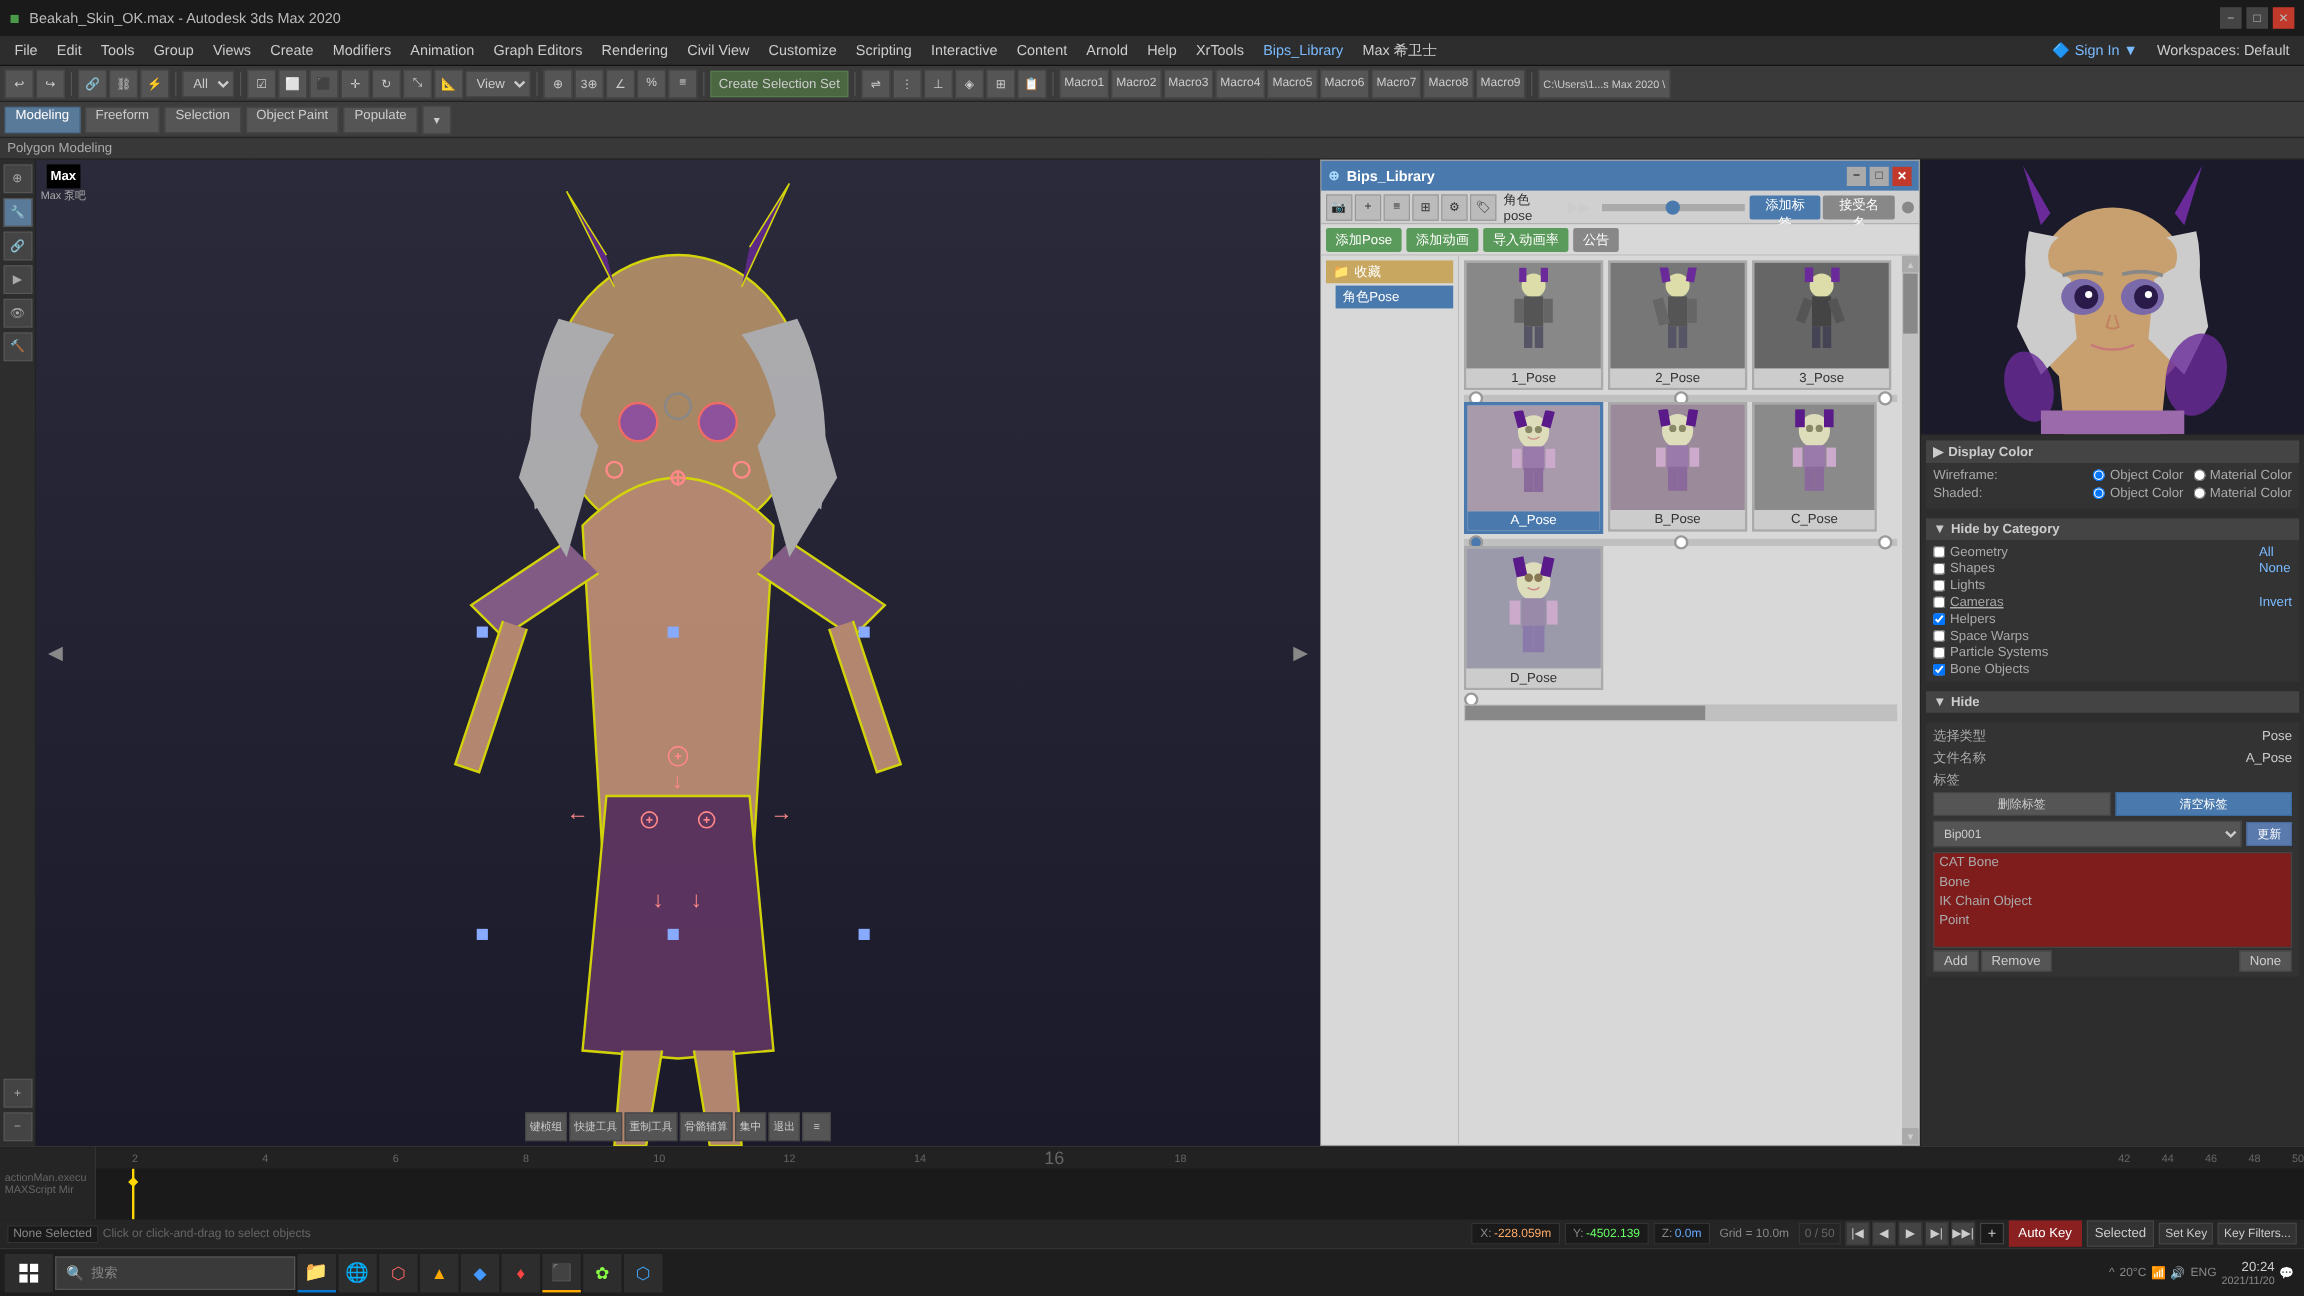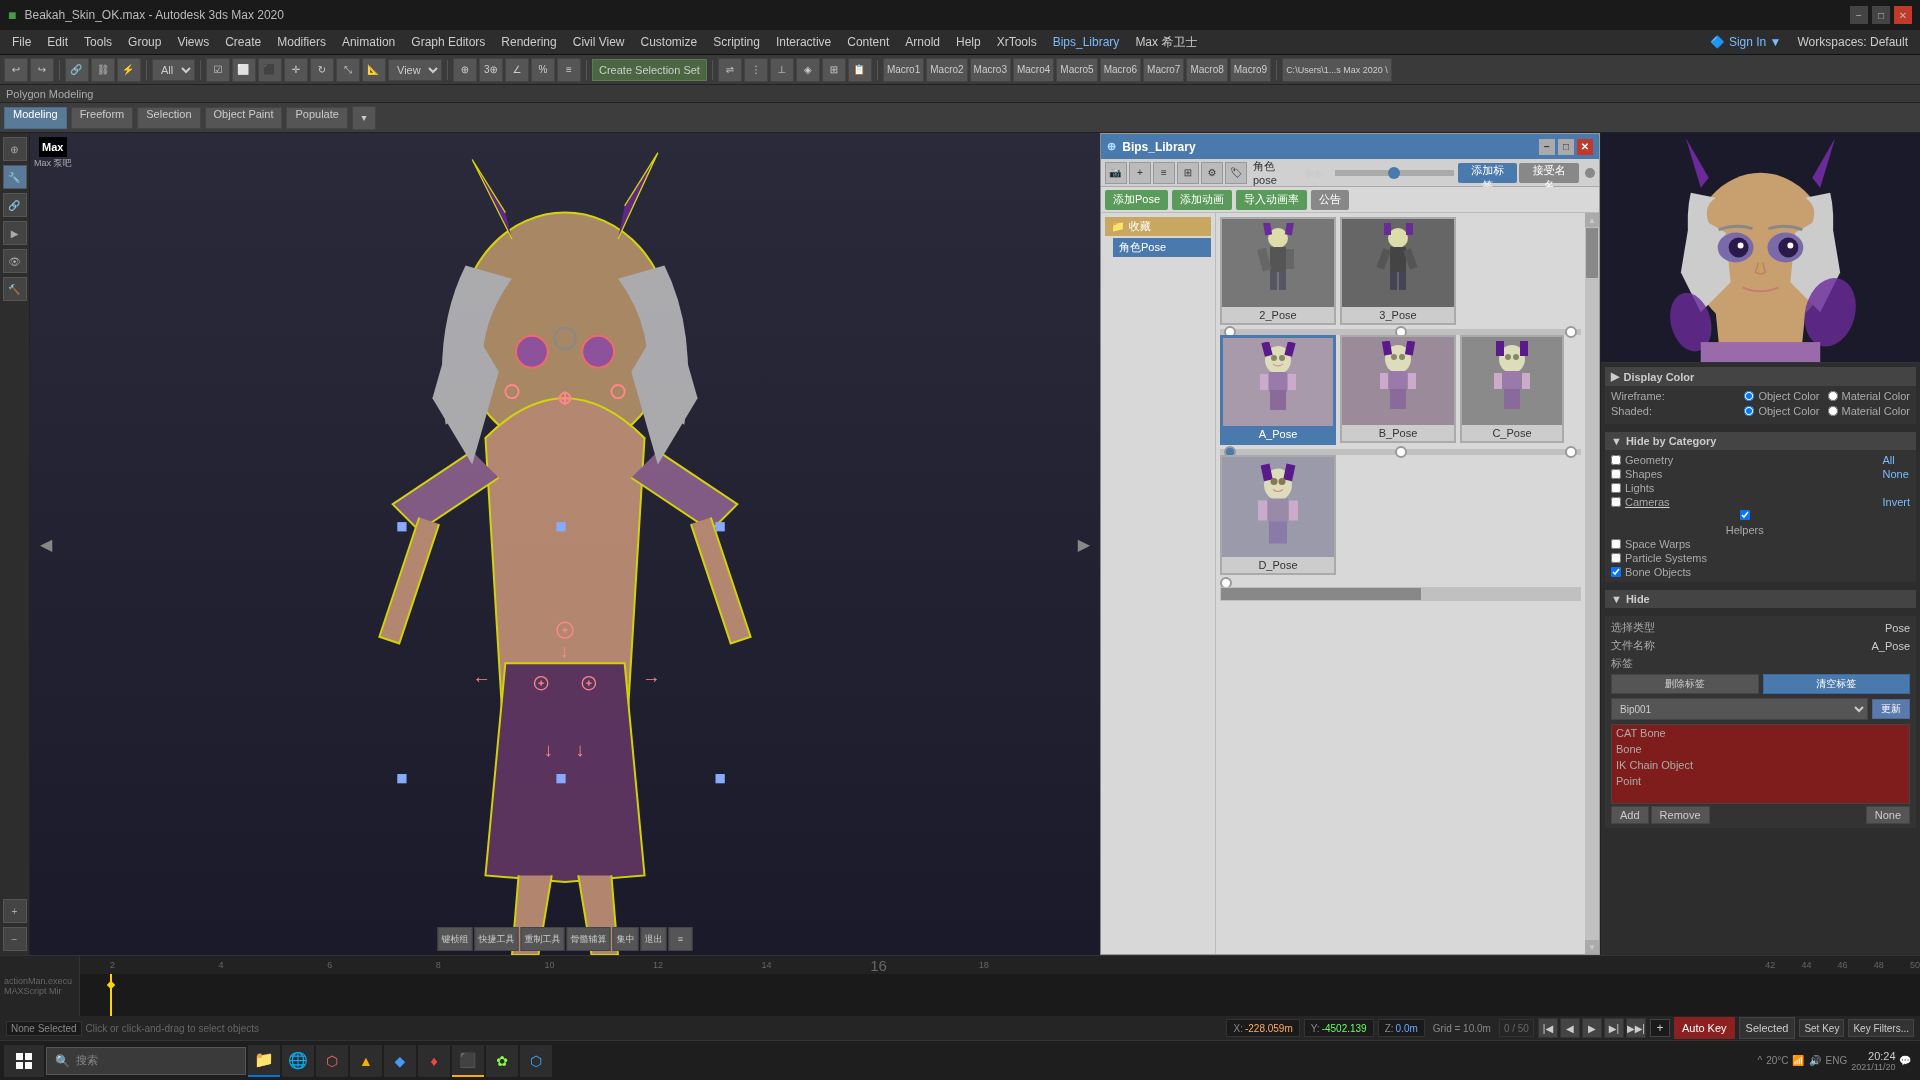--- a/index.html
+++ b/index.html
@@ -216,31 +216,31 @@
     <div class="tb-btn">Macro4</div>
     <div class="tb-btn">Macro5</div>
     <div class="tb-btn">Macro6</div>
     <div class="tb-btn">Macro7</div>
     <div class="tb-btn">Macro8</div>
     <div class="tb-btn">Macro9</div>
     <div class="tb-sep"></div>
     <div class="tb-btn" style="font-size:9px;">C:\Users\1...s Max 2020 \</div>
   </div>
 
-  <div id="toolbar3">
-    <span>Polygon Modeling</span>
-  </div>
-
   <div id="toolbar2">
     <div class="mode-btn active">Modeling</div>
     <div class="mode-btn">Freeform</div>
     <div class="mode-btn">Selection</div>
     <div class="mode-btn">Object Paint</div>
     <div class="mode-btn">Populate</div>
     <div class="tb-btn">▾</div>
+  </div>
+
+  <div id="toolbar3">
+    <span>Polygon Modeling</span>
   </div>
 
   <div id="main-content" style="flex:1; display:flex; overflow:hidden;">
 
     <div id="left-icons">
       <div class="left-icon">⊕</div>
       <div class="left-icon active">🔧</div>
       <div class="left-icon">🔗</div>
       <div class="left-icon">▶</div>
       <div class="left-icon">👁</div>
@@ -392,20 +392,35 @@
           <div class="bips-folder">
             <span>📁</span>
             <span>收藏</span>
           </div>
           <div class="bips-folder-item">角色Pose</div>
         </div>
 
         <div id="bips-grid" style="flex:1; padding:4px; overflow-y:auto; background:#d8d8d8; position:relative;">
 
           <div class="bips-row">
+            <div class="pose-thumb" style="width:116px;">
+              <div class="pose-char" style="background:#888;">
+                <svg viewBox="0 0 60 80" width="60" height="80">
+                  <rect x="20" y="5" width="20" height="20" rx="10" fill="#dda"></rect>
+                  <rect x="22" y="24" width="16" height="25" fill="#555"></rect>
+                  <rect x="14" y="26" width="8" height="20" fill="#666"></rect>
+                  <rect x="38" y="26" width="8" height="20" fill="#666"></rect>
+                  <rect x="22" y="49" width="7" height="18" fill="#556"></rect>
+                  <rect x="31" y="49" width="7" height="18" fill="#556"></rect>
+                  <rect x="18" y="0" width="6" height="12" fill="#6a2a9a"></rect>
+                  <rect x="36" y="0" width="6" height="12" fill="#6a2a9a"></rect>
+                </svg>
+              </div>
+              <div class="pose-name">1_Pose</div>
+            </div>
             <div class="pose-thumb" style="width:116px;">
               <div class="pose-char" style="background:#777;">
                 <svg viewBox="0 0 60 80" width="60" height="80">
                   <rect x="20" y="5" width="20" height="20" rx="10" fill="#dda"></rect>
                   <rect x="22" y="24" width="16" height="25" fill="#555"></rect>
                   <rect x="10" y="26" width="9" height="22" fill="#666" transform="rotate(-15 14 30)"></rect>
                   <rect x="38" y="26" width="8" height="20" fill="#666"></rect>
                   <rect x="22" y="49" width="7" height="18" fill="#556"></rect>
                   <rect x="31" y="49" width="7" height="18" fill="#556"></rect>
                   <rect x="16" y="-2" width="7" height="14" fill="#6a2a9a" transform="rotate(-10 20 5)"></rect>
@@ -641,21 +656,21 @@
                 <span class="rp-label">Lights</span>
               </div>
               <span></span>
 
               <div style="display:flex; align-items:center; gap:4px;text-decoration:underline;">
                 <input type="checkbox" style="">
                 <span class="rp-label">Cameras</span>
               </div>
               <span class="rp-label" style="color:#7abbff; cursor:pointer;">Invert</span>
 
-              <div style="display:flex; align-items:center; gap:4px;flex-direction:column;">
+              <div style="display:flex; align-items:center; gap:4px;">
                 <input type="checkbox" checked="" style="">
                 <span class="rp-label">Helpers</span>
               </div>
               <span></span>
 
               <div style="display:flex; align-items:center; gap:4px;">
                 <input type="checkbox" style="">
                 <span class="rp-label">Space Warps</span>
               </div>
               <span></span>

